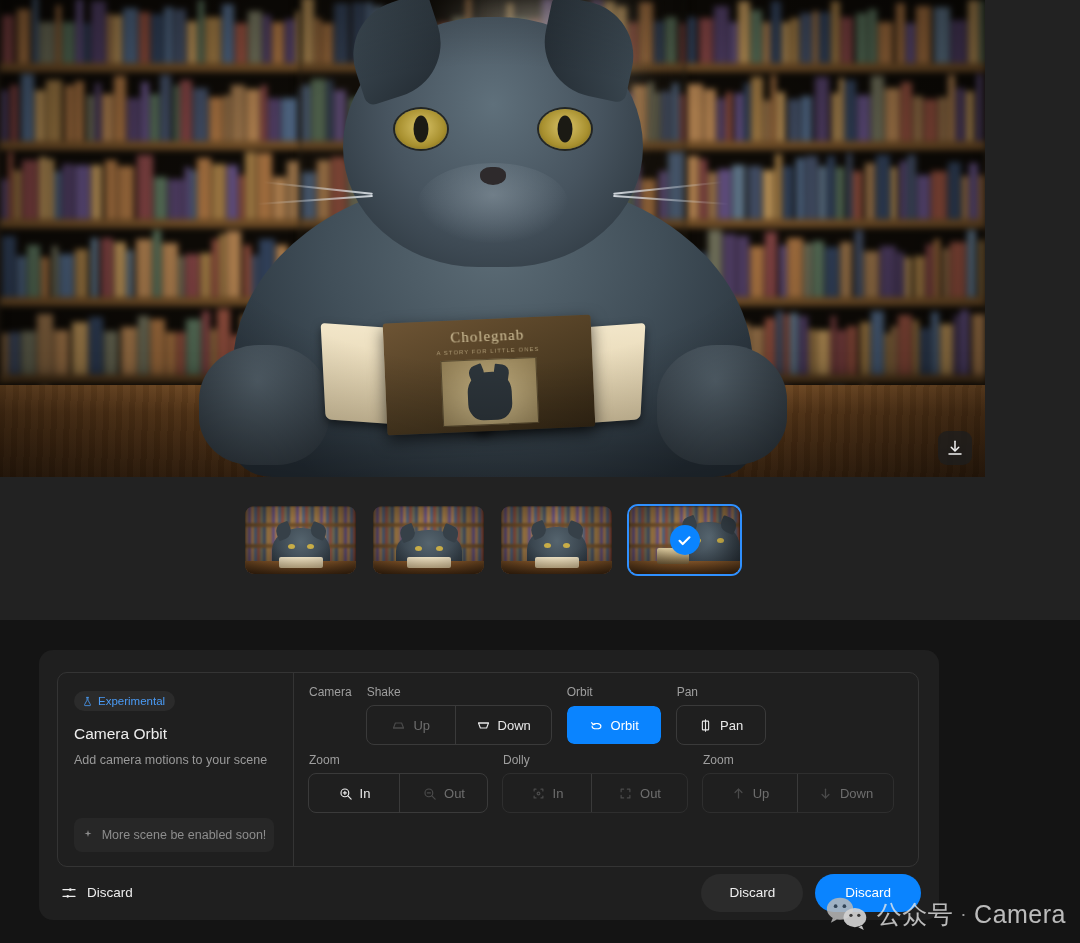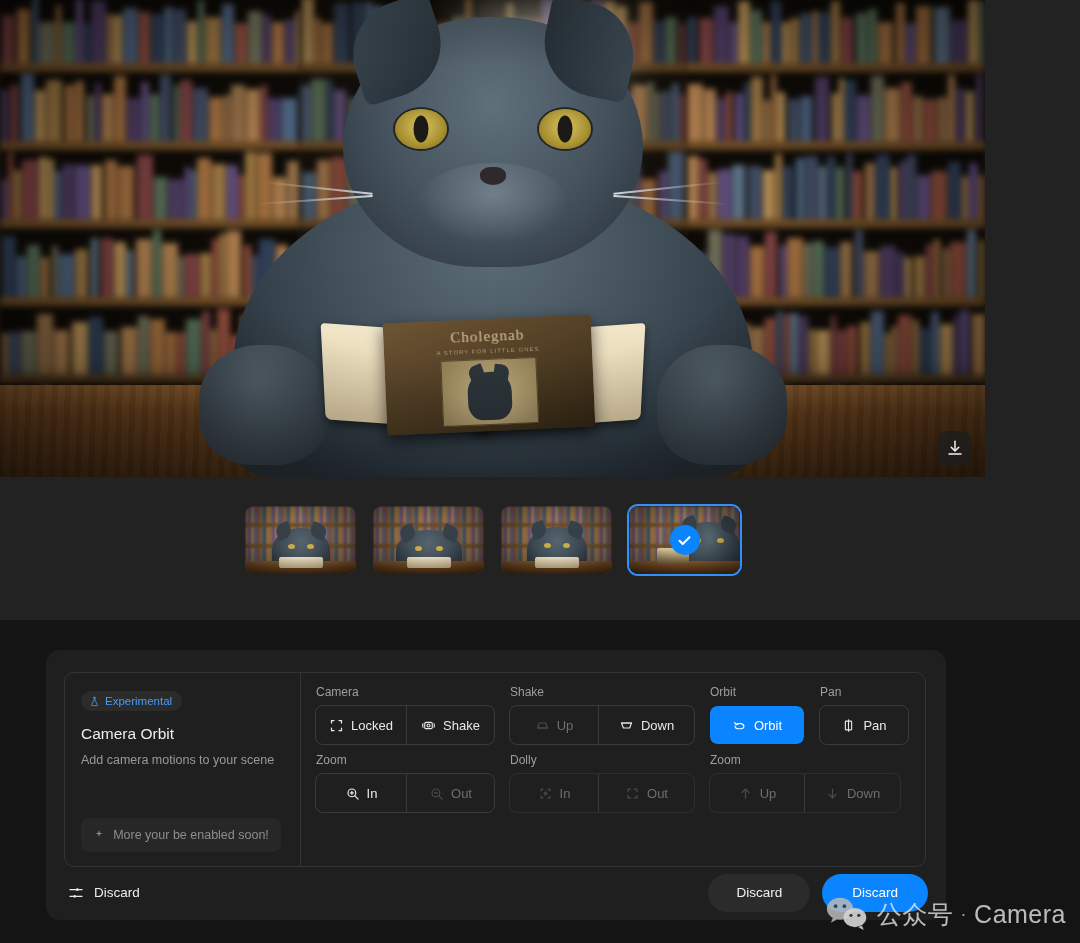--- a/index.html
+++ b/index.html
@@ -237,21 +237,21 @@
   }
   .mini-eye { position:absolute; top:16px; width:7px; height:5px; background:#c8ad47; border-radius:50%; }
   .mini-vig { position: absolute; inset: 0; background: radial-gradient(ellipse at 50% 45%, rgba(0,0,0,0) 35%, rgba(0,0,0,.5) 100%); }
 
   
   #bottom-area {
     position: absolute; left: 0; top: 620px; width: 1080px; height: 323px;
     background: #141414;
   }
   #panel-card {
-    position: absolute; left: 46px; top: 30px; width: 900px; height: 270px;
+    position: absolute; left: 39px; top: 30px; width: 900px; height: 270px;
     background: #1f1f1f; border-radius: 14px;
   }
   #motion-box {
     position: absolute; left: 18px; top: 22px; width: 862px; height: 195px;
     border: 1px solid #343434; border-radius: 10px;
     display: flex;
   }
   #motion-info {
     width: 236px; border-right: 1px solid #343434;
     padding: 18px 16px 14px 16px;
@@ -1017,50 +1017,30 @@
           <span>Experimental</span>
         </div>
 
         <div id="motion-title">Camera Orbit</div>
         <div id="motion-desc">Add camera motions to your scene</div>
 
         <div id="soon-pill">
           <svg viewBox="0 0 24 24" fill="#8d8d8d">
             <path d="M12 2l1.6 5.4L19 9l-5.4 1.6L12 16l-1.6-5.4L5 9l5.4-1.6z"></path>
           </svg>
-          <span>More your be enabled soon!</span>
+          <span>More scene be enabled soon!</span>
         </div>
       </div>
 
       <div id="motion-controls">
 
         <div class="ctrl-row">
 
           <div class="ctrl-group">
             <div class="grp-label">Camera</div>
-            <div class="seg">
-              <button class="btn w-locked">
-                <svg viewBox="0 0 24 24" fill="none" stroke="currentColor" stroke-width="2" stroke-linecap="round">
-                  <path d="M4 8V4h4"></path>
-                    <path d="M20 8V4h-4"></path>
-                    <path d="M4 16v4h4"></path>
-                    <path d="M20 16v4h-4"></path>
-                </svg>
-                <span>Locked</span>
-              </button>
-              <button class="btn w-shake">
-                <svg viewBox="0 0 24 24" fill="none" stroke="currentColor" stroke-width="1.8" stroke-linecap="round" stroke-linejoin="round">
-                  <rect x="6" y="7" width="12" height="10" rx="2"></rect>
-                    <circle cx="12" cy="12" r="2.4"></circle>
-                  <path d="M3.2 9.2c-.8 1.8-.8 3.8 0 5.6"></path>
-                    <path d="M20.8 9.2c.8 1.8.8 3.8 0 5.6"></path>
-                </svg>
-                <span>Shake</span>
-              </button>
-            </div>
           </div>
 
           <div class="ctrl-group">
             <div class="grp-label">Shake</div>
             <div class="seg">
               <button class="btn dim w-up">
                 <svg viewBox="0 0 24 24" fill="none" stroke="currentColor" stroke-width="1.8" stroke-linecap="round" stroke-linejoin="round">
                   <path d="M4 16h16l-3-8H7z"></path>
                     <path d="M4 16h16"></path>
                 </svg>

